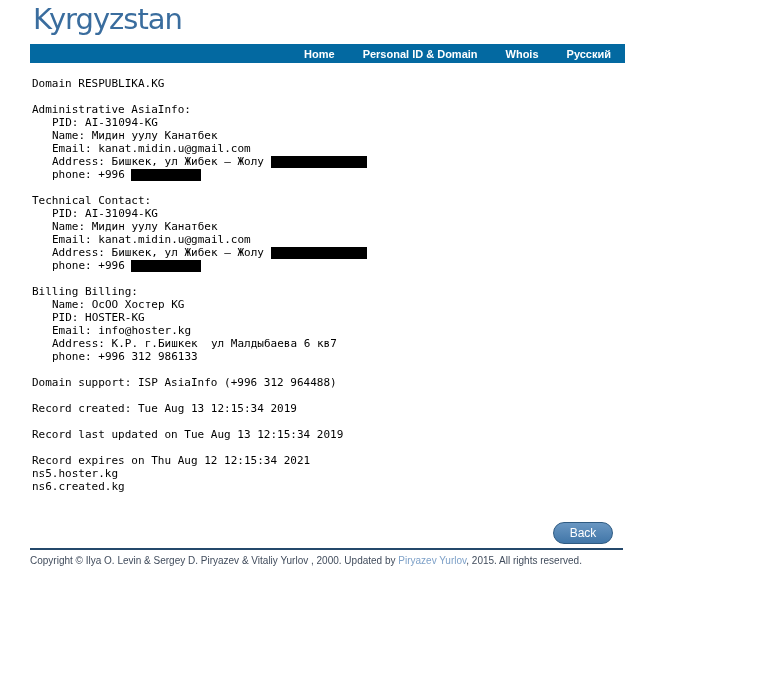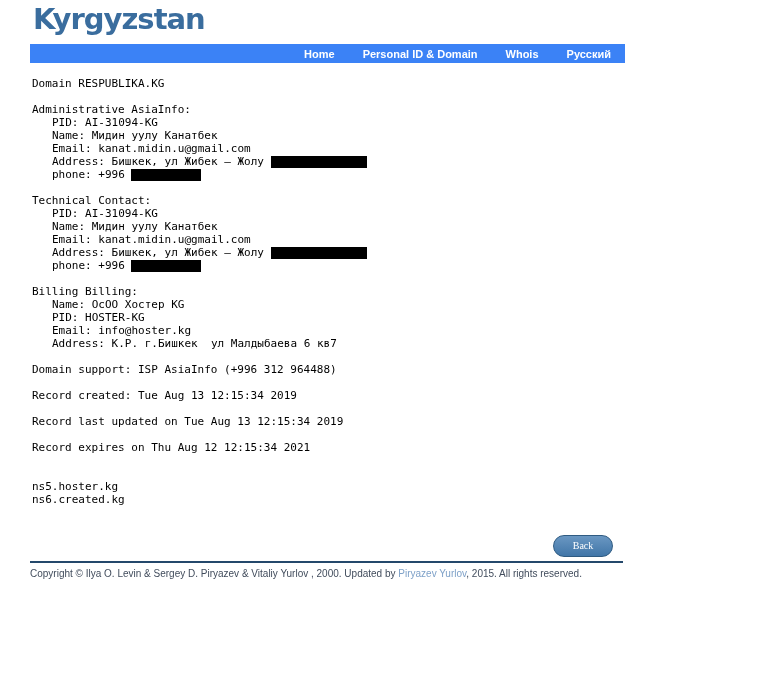--- a/index.html
+++ b/index.html
@@ -7,66 +7,66 @@
   body {
     width: 757px; height: 688px;
     background: #ffffff;
     font-family: "Liberation Sans", sans-serif;
     overflow: hidden;
   }
   
   .logo { padding: 4px 0 0 33px; height: 44px; }
   .logo-title {
     font-family: "DejaVu Sans", sans-serif;
-    font-size: 29px; line-height: 31px; font-weight: bold;
+    font-size: 29px; line-height: 31px; font-weight: normal;
     letter-spacing: -1px; color: #3A6D9E;
   }
   .logo-subtitle {
     font-family: "DejaVu Sans", sans-serif;
     font-size: 11px; line-height: 12px;
     letter-spacing: 0.4px; color: #3A6D9E; margin-top: -2px;
   }
   
   .navbar {
     margin-left: 30px; width: 595px; height: 19px;
-    background: #3b82f6;
+    background: #0369a1;
     display: flex; justify-content: flex-end; align-items: center;
     gap: 28px; padding-right: 14px;
   }
   .nav-item {
     color: #ffffff; font-size: 11px; font-weight: bold;
     text-decoration: none; cursor: pointer; white-space: nowrap;
   }
   
   .whois {
     margin: 14px 0 0 32px;
     font-family: "DejaVu Sans Mono", monospace;
     font-size: 11px; line-height: 13px; color: #000000;
   }
   .mono-line { height: 13px; white-space: pre; }
   .indent { padding-left: 20px; }
   .gap    { margin-bottom: 13px; }
-  .gap-lg { margin-bottom: 26px; }
+  .gap-lg { }
   .redaction {
     display: inline-block; height: 12px; background: #000000;
     vertical-align: text-bottom;
   }
   .w-address { width: 96px; }
   .w-phone   { width: 70px; }
   
   .back-row {
     margin-top: 29px; width: 625px;
     display: flex; justify-content: flex-end; padding-right: 12px;
   }
   .back-button {
     width: 60px; height: 22px;
     background: linear-gradient(#6A97C2, #4176A8);
     border: 1px solid #2F5B82; border-radius: 11px;
-    color: #ffffff; font-family: Liberation Serif, serif;
-    font-size: 10px; line-height: 18px; cursor: pointer; padding: 0;
+    color: #ffffff; font-family: Liberation Sans, sans-serif;
+    font-size: 12px; line-height: 18px; cursor: pointer; padding: 0;
   }
   
   .footer-rule {
     margin: 4px 0 0 30px; width: 593px;
     border: none; border-top: 2px solid #24486B; height: 0;
   }
   .footer {
     margin: 5px 0 0 30px;
     font-size: 10px; color: #414C5C;
   }
@@ -110,20 +110,21 @@
       <div class="mono-line indent"><span>Address: Бишкек, ул Жибек — Жолу </span><span class="redaction w-address"></span></div>
       <div class="mono-line indent"><span>phone: +996 </span><span class="redaction w-phone"></span></div>
     </section>
 
     <section class="gap">
       <div class="mono-line">Billing Billing:</div>
       <div class="mono-line indent">Name: ОсОО Хостер KG</div>
       <div class="mono-line indent">PID: HOSTER-KG</div>
       <div class="mono-line indent">Email: info@hoster.kg</div>
       <div class="mono-line indent">Address: К.Р. г.Бишкек  ул Малдыбаева 6 кв7</div>
+      <div class="mono-line indent">phone: +996 312 986133</div>
     </section>
 
     <div class="mono-line gap">Domain support: ISP AsiaInfo (+996 312 964488)</div>
     <div class="mono-line gap">Record created: Tue Aug 13 12:15:34 2019</div>
     <div class="mono-line gap">Record last updated on Tue Aug 13 12:15:34 2019</div>
     <div class="mono-line gap-lg">Record expires on Thu Aug 12 12:15:34 2021</div>
 
     <div class="mono-line">ns5.hoster.kg</div>
     <div class="mono-line">ns6.created.kg</div>
   </main>

